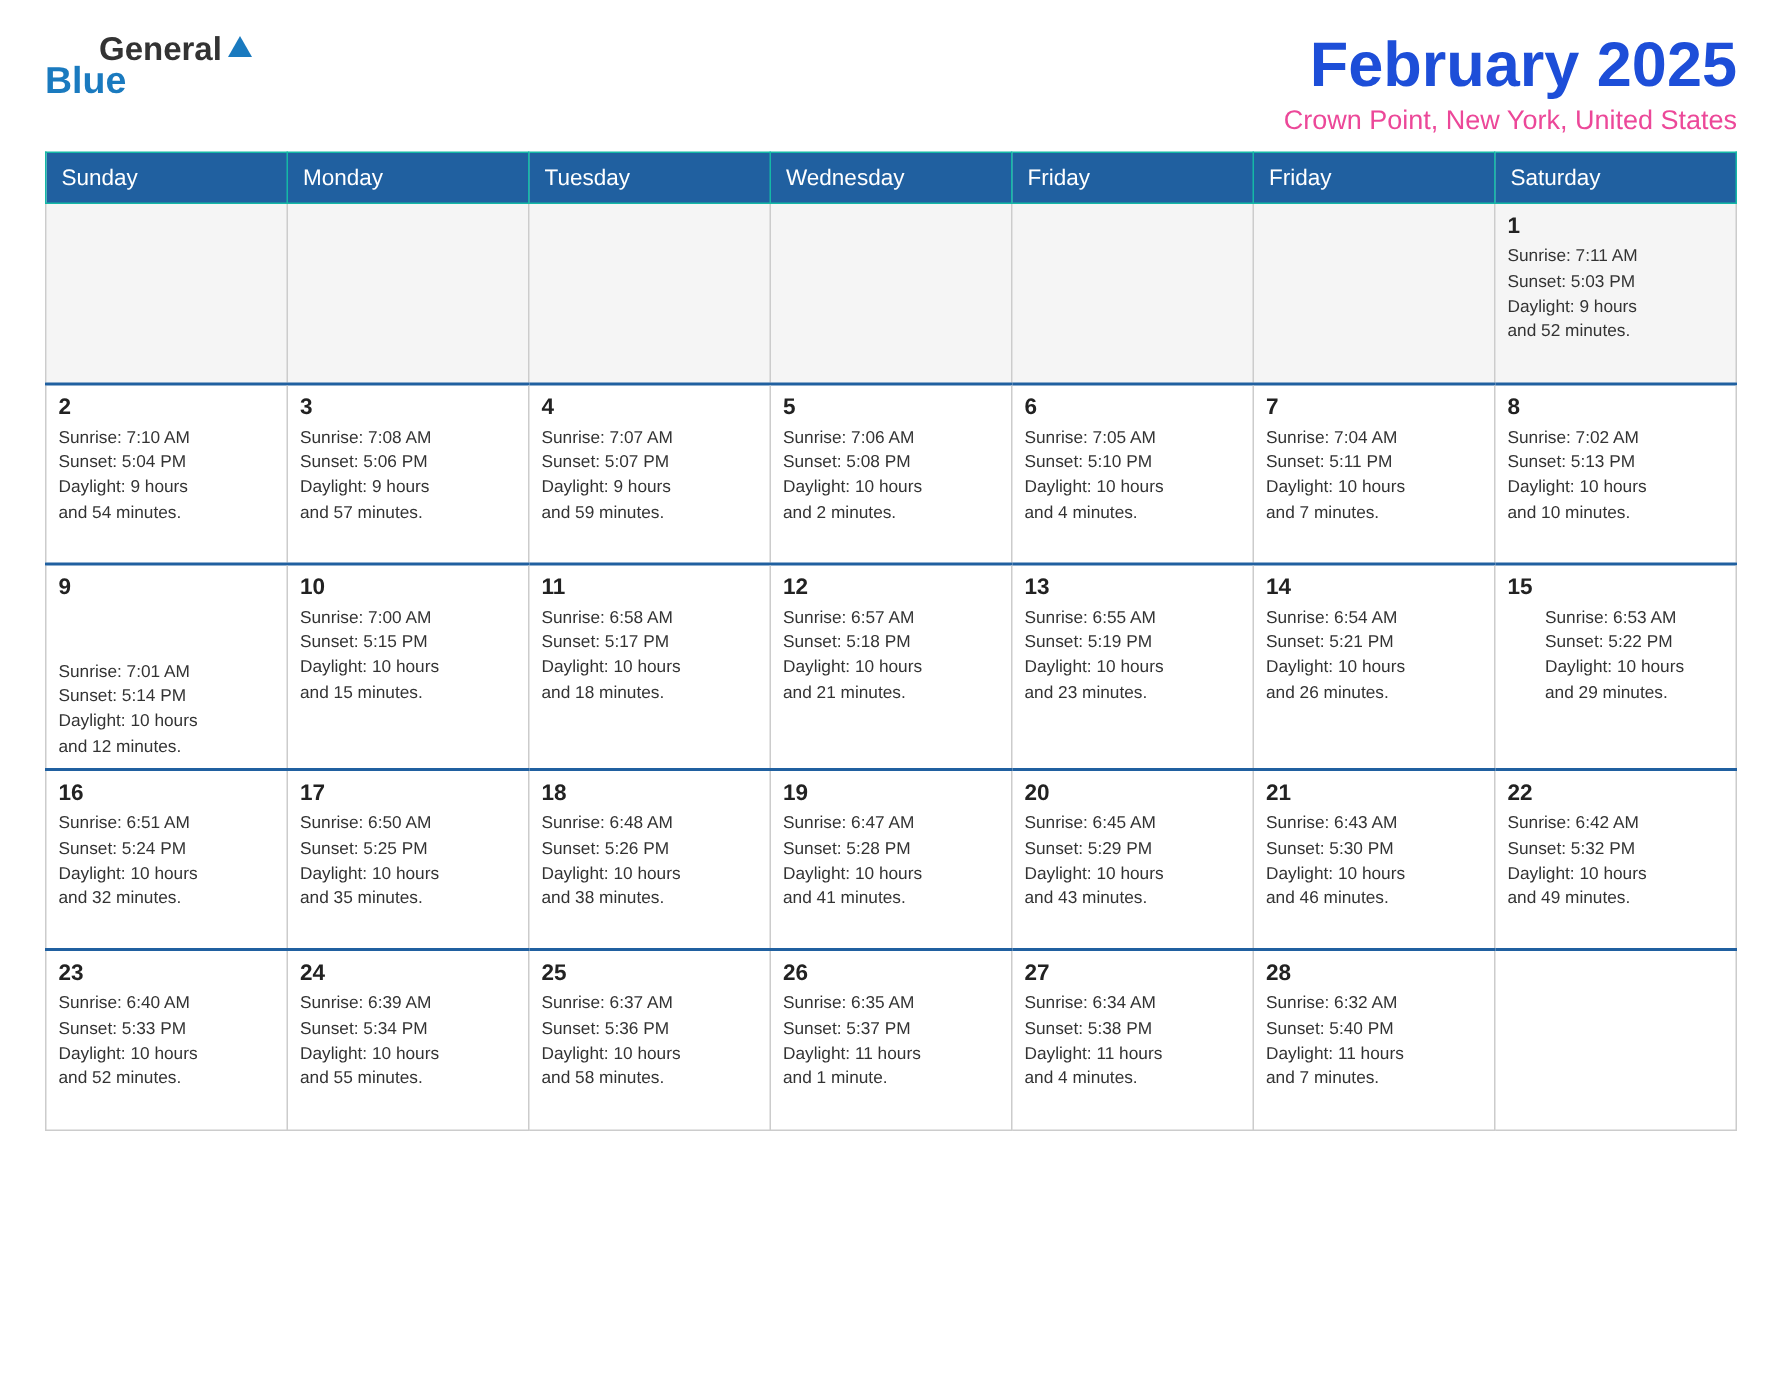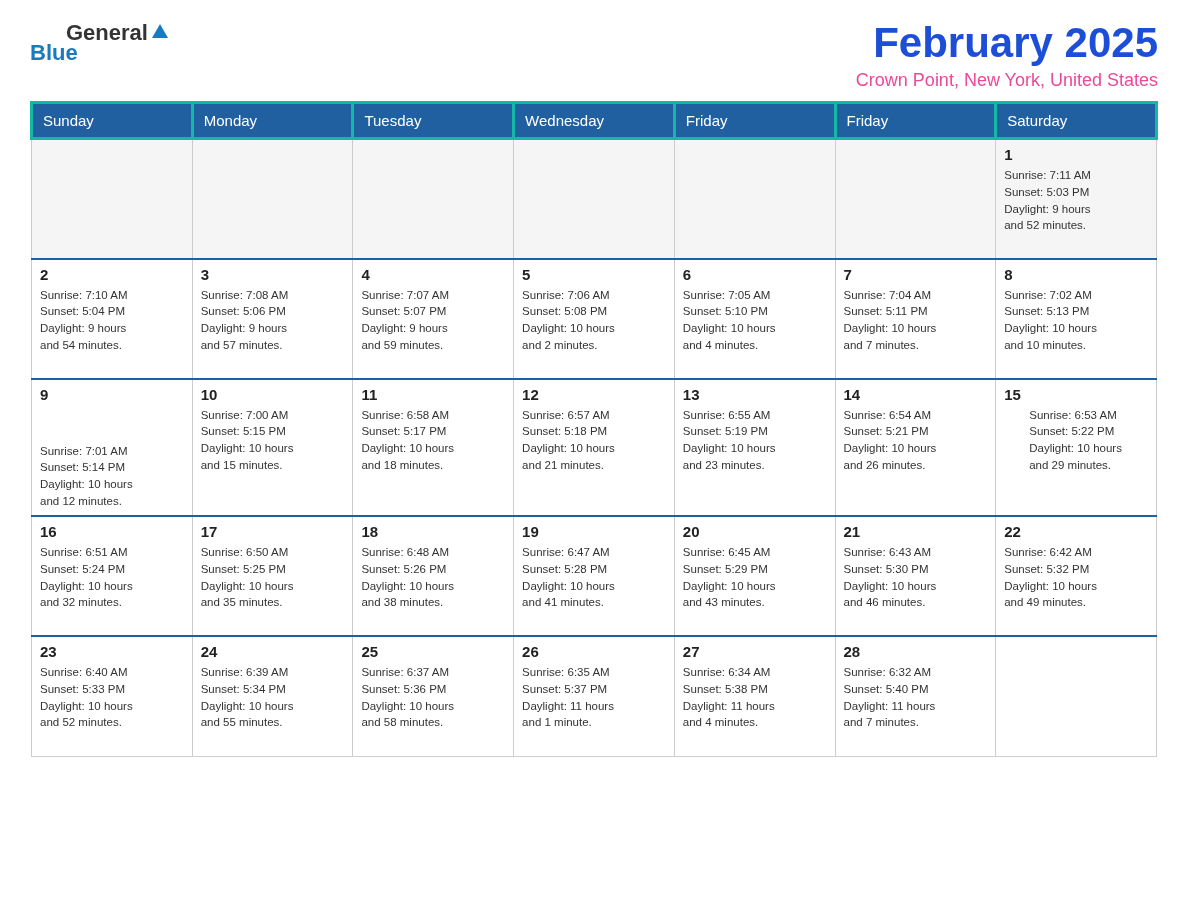--- a/index.html
+++ b/index.html
@@ -20,21 +20,21 @@
       display: flex;
       align-items: center;
       gap: 0;
     }
     .logo-text-general {
       font-size: 22px;
       font-weight: bold;
       color: #333;
     }
     .logo-text-blue {
-      font-size: 22px;
+      font-size: 25px;
       font-weight: bold;
       color: #1a7abf;
     }
     .logo-icon {
       width: 20px;
       height: 20px;
       margin-left: 2px;
       margin-top: -8px;
     }
     .title-section {
@@ -56,21 +56,21 @@
       border-collapse: collapse;
       margin-top: 10px;
     }
     .calendar th {
       background-color: #2060a0;
       color: white;
       text-align: left;
       padding: 8px 10px;
       font-size: 15px;
       font-weight: normal;
-      border: 3px solid #14b8a6;
+      border: 1px solid #14b8a6;
     }
     .calendar td {
       vertical-align: top;
       padding: 6px 8px;
       border: 1px solid #ccc;
       width: 14.28%;
       height: 120px;
       background: #fff;
     }
     .calendar tr:first-child td {

